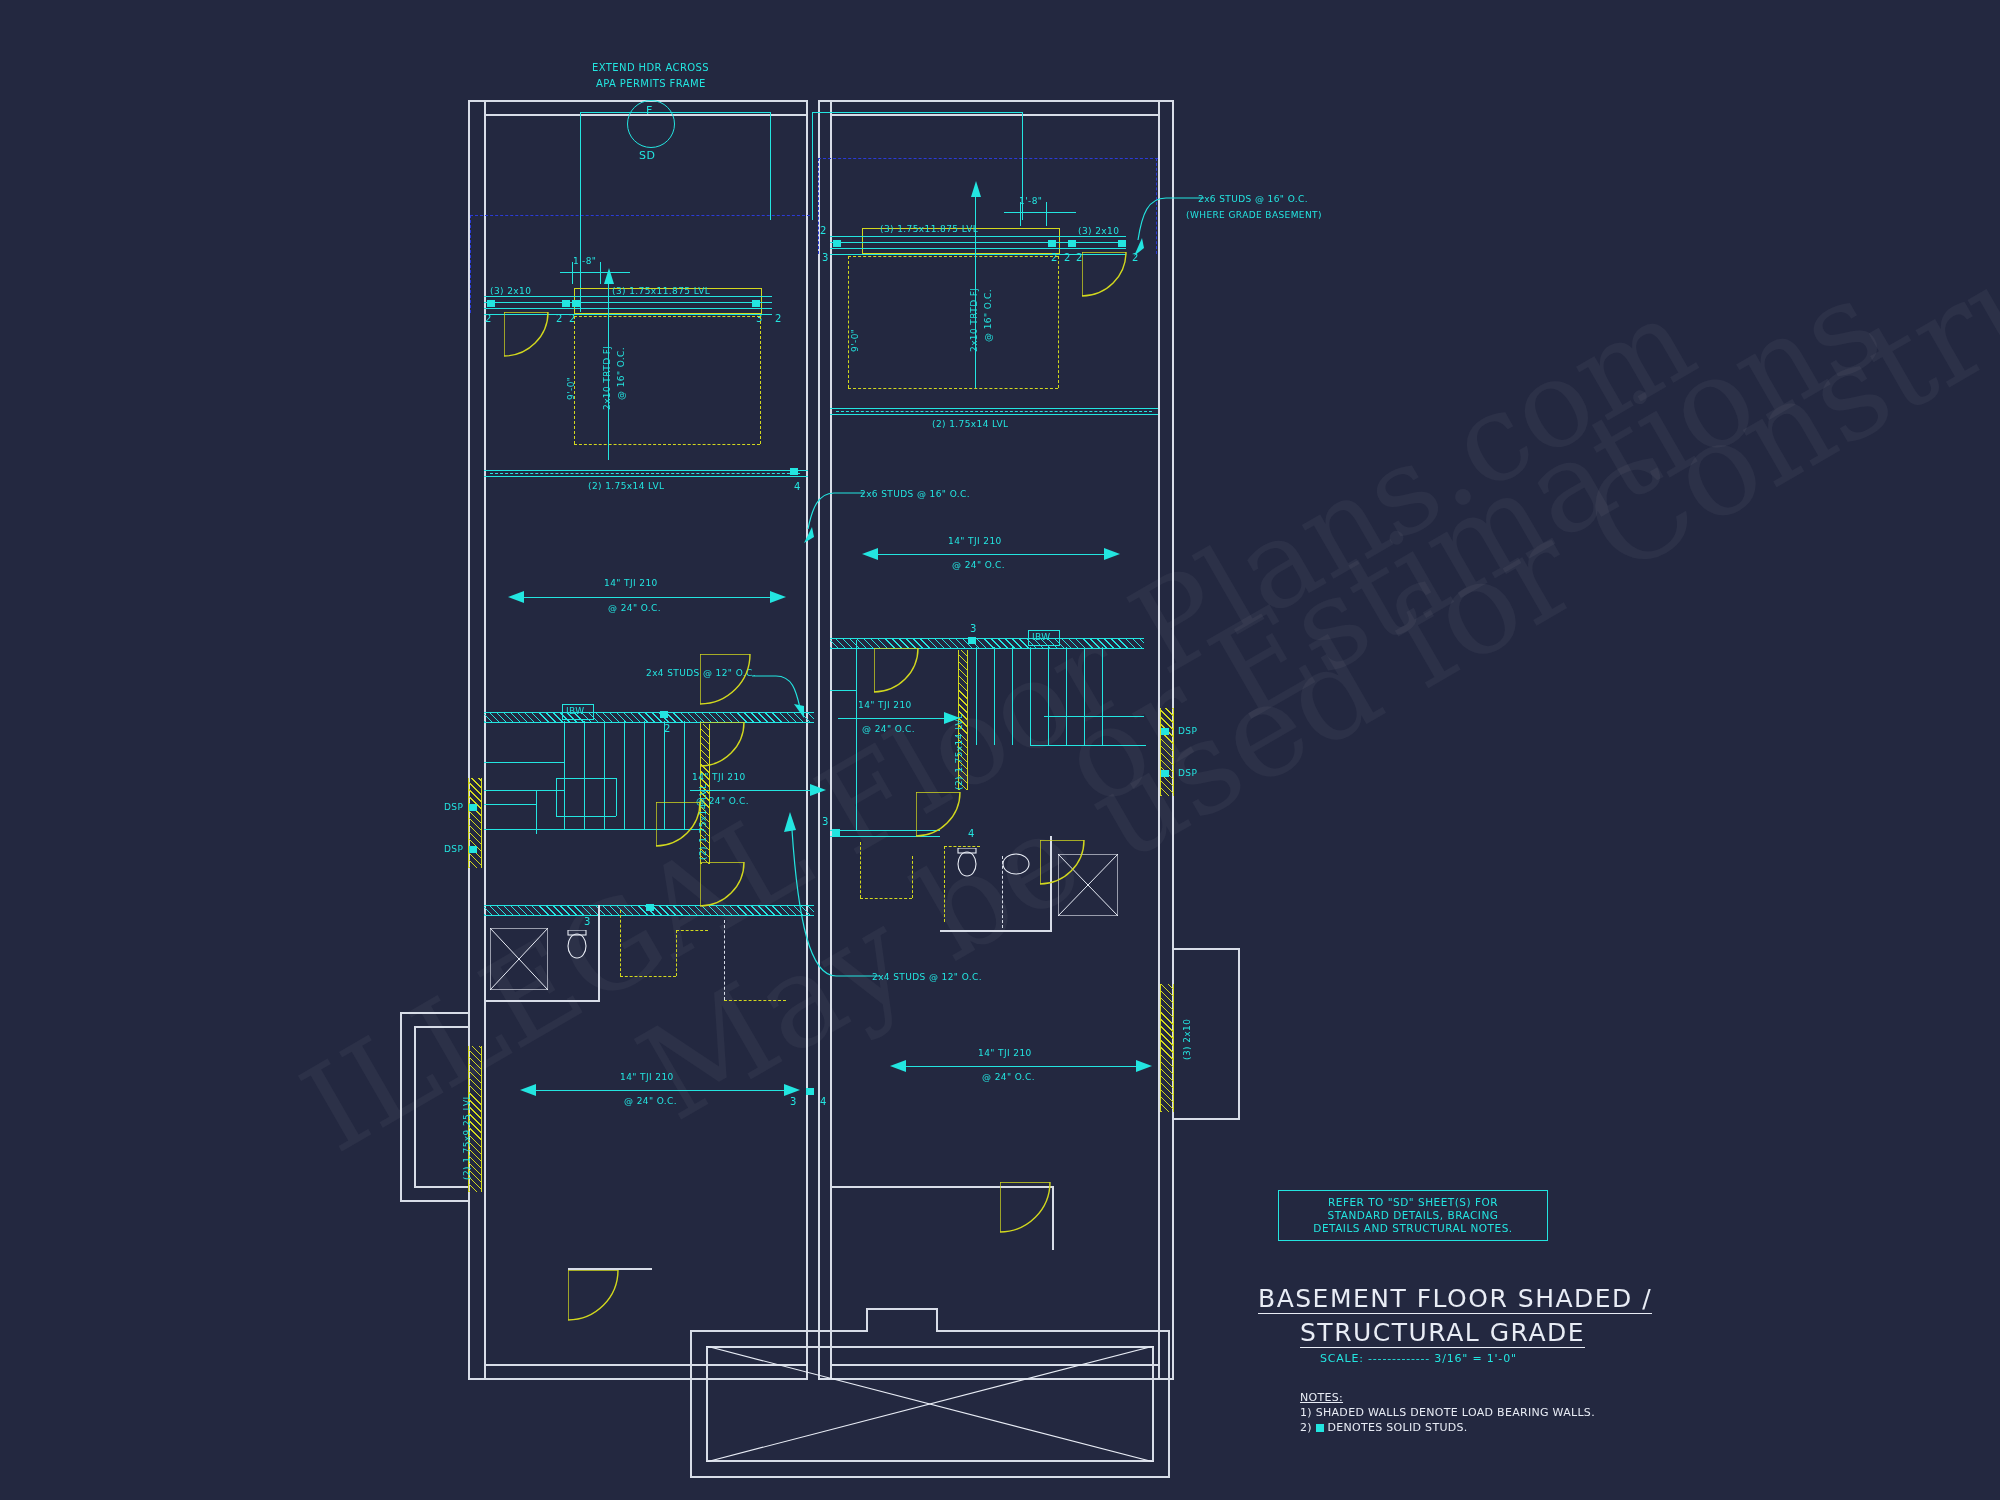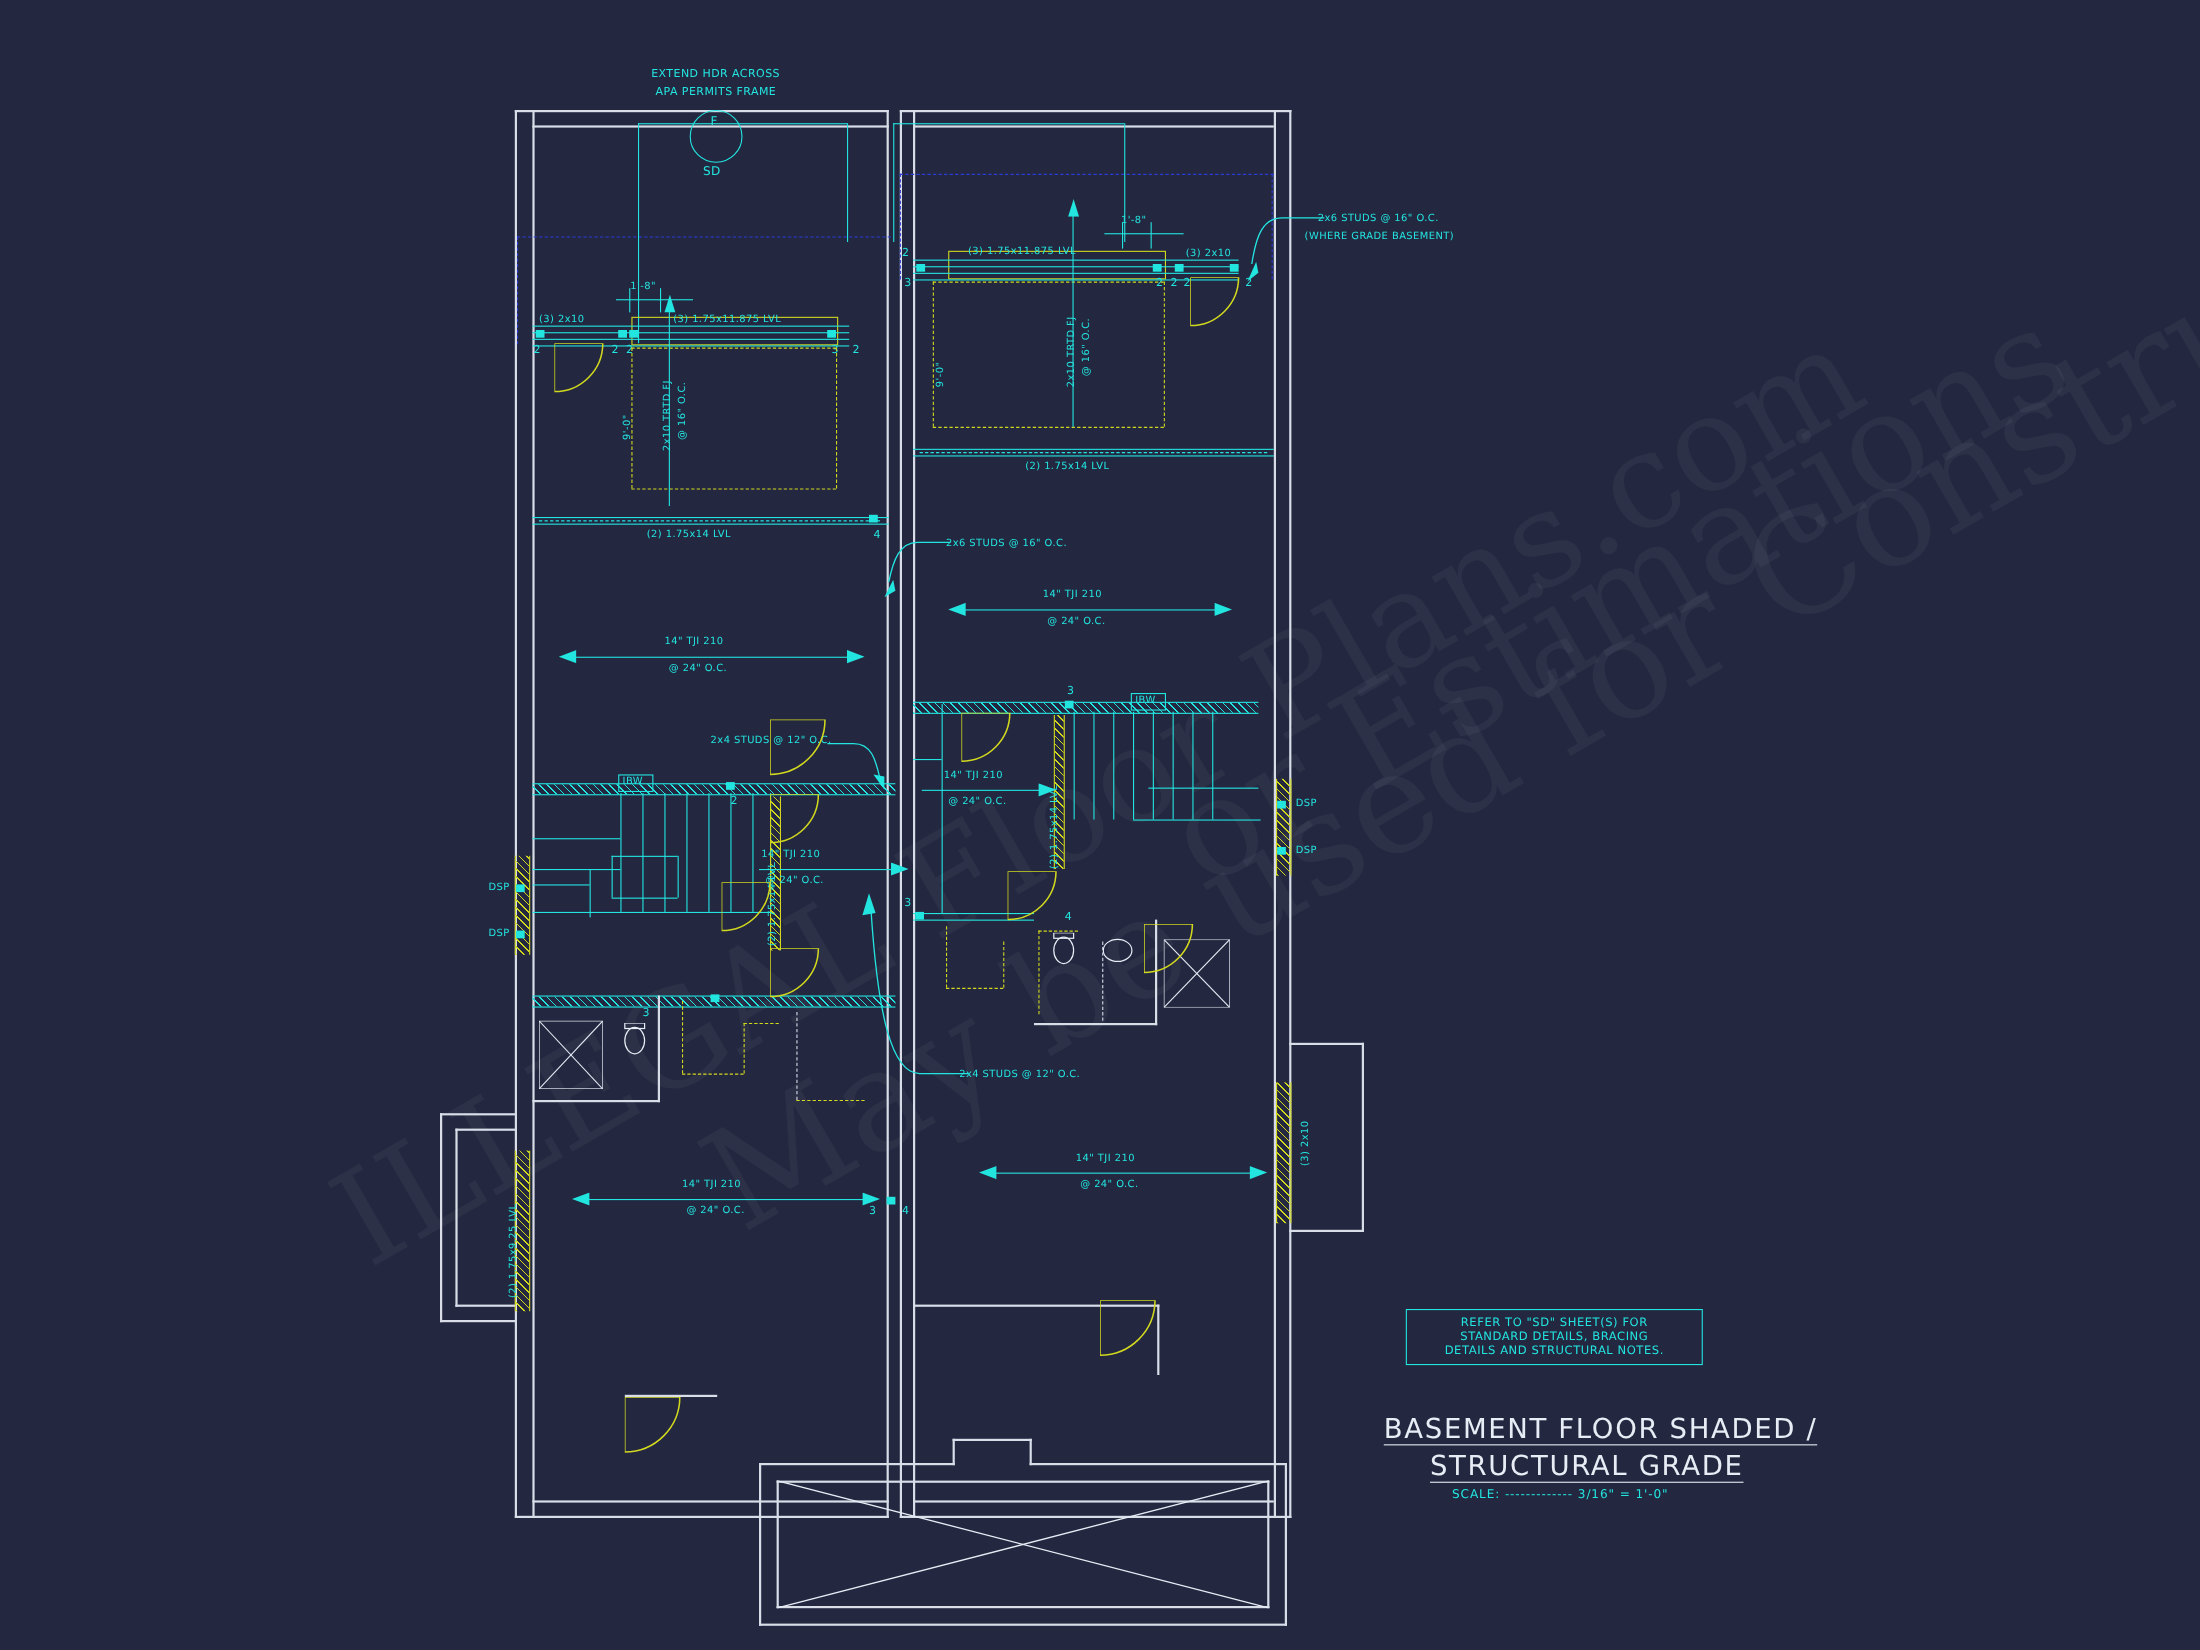--- a/index.html
+++ b/index.html
@@ -463,14 +463,23 @@
   <div class="sd-box" style="left:1278px;top:1190px;width:252px;">
     <div>REFER TO "SD"  SHEET(S) FOR</div>
     <div>STANDARD DETAILS, BRACING</div>
     <div>DETAILS AND STRUCTURAL NOTES.</div>
   </div>
 
   <div class="title-ln" style="left:1258px;top:1284px;">BASEMENT FLOOR SHADED /</div>
   <div class="title-ln" style="left:1300px;top:1318px;">STRUCTURAL GRADE</div>
   <div class="scale" style="left:1320px;top:1352px;">SCALE: ------------- 3/16" = 1'-0"</div>
 
+  <div class="notes" style="left:1300px;top:1390px;">
+    <div><u>NOTES:</u></div>
+    <div>1) SHADED WALLS DENOTE LOAD BEARING WALLS.</div>
+    <div>
+      <span>2)</span>
+      <span class="swatch"></span>
+      <span>DENOTES SOLID STUDS.</span>
+    </div>
+  </div>
 
 </div>
 
 </body></html>

